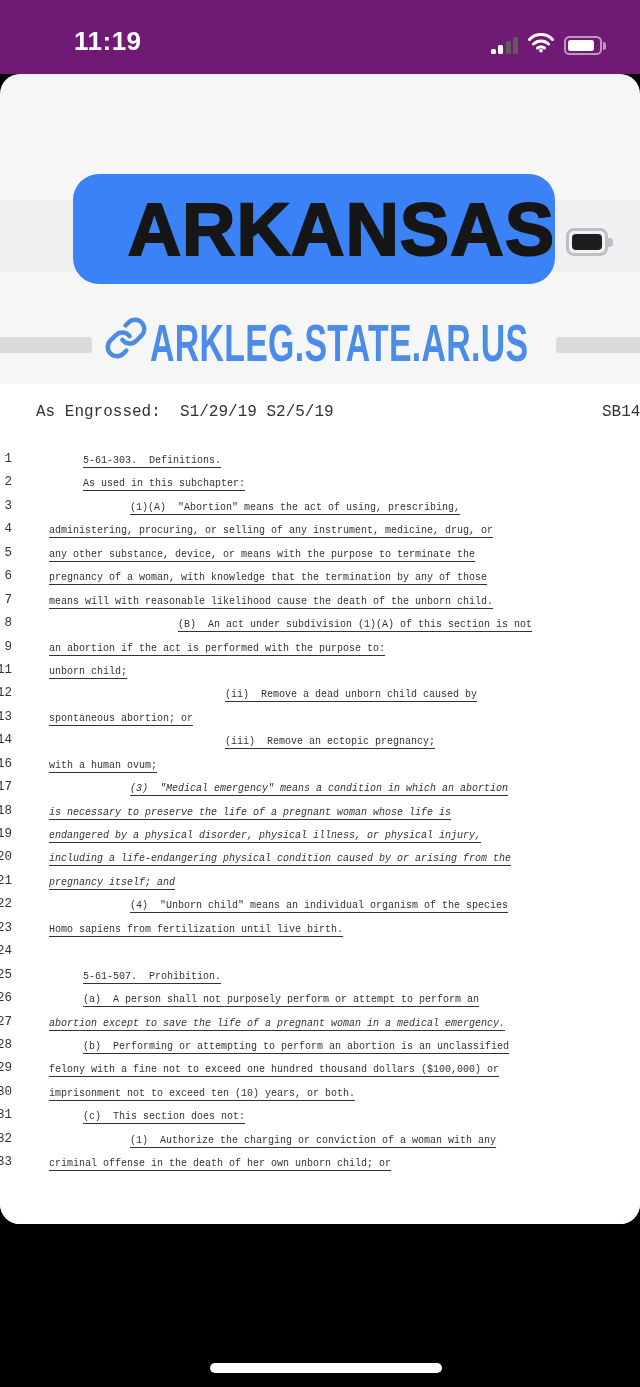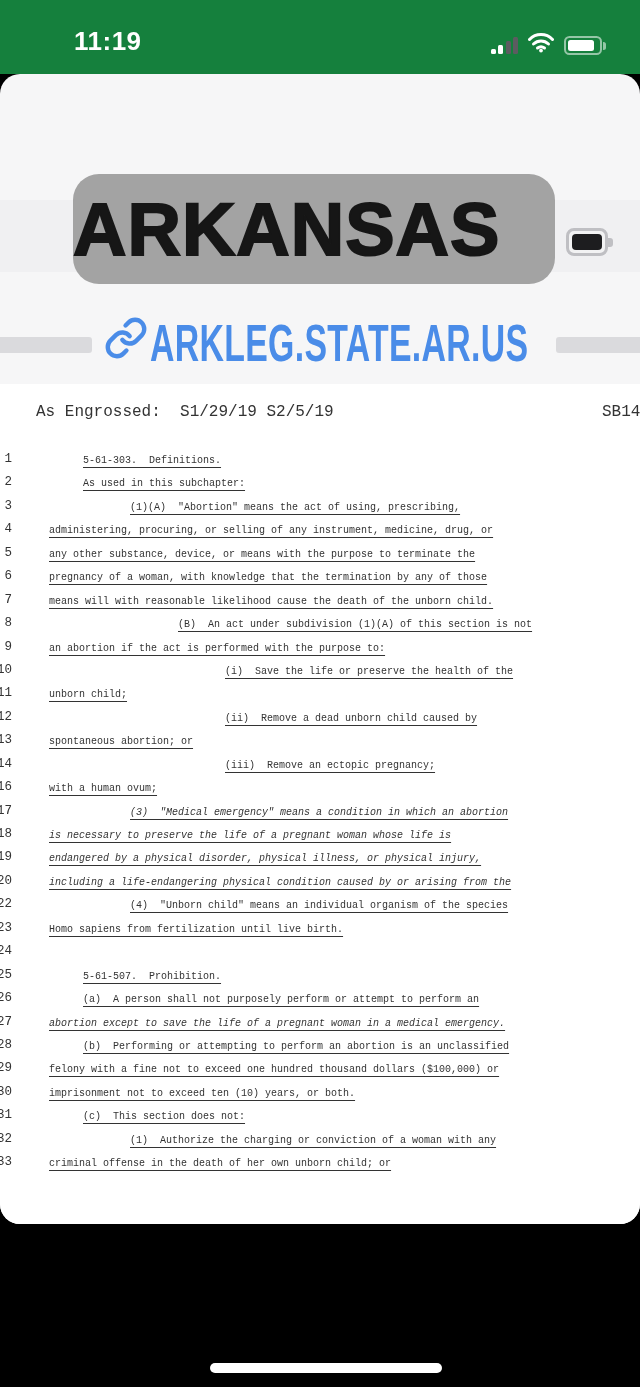--- a/index.html
+++ b/index.html
@@ -1,37 +1,37 @@
 <!DOCTYPE html>
 <html style="--link_blue: #4a8ce8; --card_bg: #f6f6f7; --band_gray: #f0f0f2; --bar_gray: #dadadd; --doc_text: #333333;"><head>
 <meta charset="utf-8">
 <style>
   * { margin:0; padding:0; box-sizing:border-box; }
   html,body { background:#000; }
   body { font-family:"Liberation Sans", sans-serif; }
   .screen { position:relative; width:640px; height:1387px; background:#000; overflow:hidden; margin:0 auto; }
 
   
-  .statusbar { position:absolute; top:0; left:0; width:640px; height:74px; background:#15803d; }
+  .statusbar { position:absolute; top:0; left:0; width:640px; height:74px; background:#701a75; }
   .sb-time { position:absolute; left:74px; top:26px; color:#fff; font-size:26px; font-weight:700; letter-spacing:0.5px; }
   .sb-icons { position:absolute; right:38px; top:33px; display:flex; align-items:center; gap:10px; }
   .sig { display:flex; align-items:flex-end; gap:2.5px; height:17px; }
   .sig i { display:block; width:5px; border-radius:1.5px; background:#5c5c60; }
   .sig i:nth-child(1){ height:5px; background:#fff; }
   .sig i:nth-child(2){ height:9px; background:#fff; }
   .sig i:nth-child(3){ height:13px; }
   .sig i:nth-child(4){ height:17px; }
   .batt { position:relative; width:38px; height:19px; border:2px solid rgba(255,255,255,.55); border-radius:5.5px; }
   .batt .fill { position:absolute; left:2px; top:2px; bottom:2px; width:26px; background:#fff; border-radius:2.5px; }
   .batt::after { content:""; position:absolute; right:-6px; top:4.5px; width:3.5px; height:8px; background:rgba(255,255,255,.55); border-radius:0 2.5px 2.5px 0; }
 
   
   .card { position:absolute; top:74px; left:0; width:640px; height:1150px; background:var(--card_bg,#f6f6f7); border-radius:20px; overflow:hidden; }
   .hero-band { position:absolute; top:126px; left:0; width:100%; height:72px; background:var(--band_gray,#f0f0f2); }
-  .sticker { position:absolute; left:73px; top:100px; width:482px; height:110px; background:#a3a3a3; border-radius:26px; display:flex; align-items:center; justify-content:flex-start; }
+  .sticker { position:absolute; left:73px; top:100px; width:482px; height:110px; background:#3b82f6; border-radius:26px; display:flex; align-items:center; justify-content:flex-end; }
   .sticker .title { font-size:74px; font-weight:900; color:#161616; letter-spacing:1px; -webkit-text-stroke:2px #161616; white-space:nowrap; }
   .battery-chip { position:absolute; left:566px; top:154px; width:42px; height:28px; border:3px solid #bfbfc3; background:#f2f2f3; border-radius:8px; }
   .battery-chip .dark { position:absolute; left:3px; top:3px; right:3px; bottom:3px; background:#1d1d1f; border-radius:4px; }
   .battery-chip::after { content:""; position:absolute; right:-8px; top:7px; width:5px; height:9px; background:#bfbfc3; border-radius:0 3px 3px 0; }
 
   .bar-left  { position:absolute; left:0;   top:263px; width:92px; height:16px; background:var(--bar_gray,#dadadd); border-radius:0 3px 3px 0; }
   .bar-right { position:absolute; left:556px; top:263px; width:84px; height:16px; background:var(--bar_gray,#dadadd); border-radius:3px 0 0 3px; }
   .linkrow { position:absolute; left:0; top:238px; width:640px; height:62px; }
   .link-icon { position:absolute; left:104px; top:4px; }
   .link-text { position:absolute; left:150px; top:0; font-size:52px; font-weight:700; color:var(--link_blue,#4a8ce8); transform:scaleX(0.65); transform-origin:left center; letter-spacing:0.5px; line-height:62px; white-space:nowrap; }
@@ -111,30 +111,30 @@
       <div class="lines">
           <div class="line"><span class="num">1</span><span class="txt lvl1 u">5-61-303.  Definitions.</span></div>
           <div class="line"><span class="num">2</span><span class="txt lvl1 u">As used in this subchapter:</span></div>
           <div class="line"><span class="num">3</span><span class="txt lvl2 u">(1)(A)  "Abortion" means the act of using, prescribing,</span></div>
           <div class="line"><span class="num">4</span><span class="txt lvl0 u">administering, procuring, or selling of any instrument, medicine, drug, or</span></div>
           <div class="line"><span class="num">5</span><span class="txt lvl0 u">any other substance, device, or means with the purpose to terminate the</span></div>
           <div class="line"><span class="num">6</span><span class="txt lvl0 u">pregnancy of a woman, with knowledge that the termination by any of those</span></div>
           <div class="line"><span class="num">7</span><span class="txt lvl0 u">means will with reasonable likelihood cause the death of the unborn child.</span></div>
           <div class="line"><span class="num">8</span><span class="txt lvl3 u">(B)  An act under subdivision (1)(A) of this section is not</span></div>
           <div class="line"><span class="num">9</span><span class="txt lvl0 u">an abortion if the act is performed with the purpose to:</span></div>
-          <div class="line"><span class="num">10</span><span class="txt lvl4 u">(i)  Save the life or preserve the health of the</span></div>
           <div class="line"><span class="num">11</span><span class="txt lvl0 u">unborn child;</span></div>
           <div class="line"><span class="num">12</span><span class="txt lvl4 u">(ii)  Remove a dead unborn child caused by</span></div>
           <div class="line"><span class="num">13</span><span class="txt lvl0 u">spontaneous abortion; or</span></div>
           <div class="line"><span class="num">14</span><span class="txt lvl4 u">(iii)  Remove an ectopic pregnancy;</span></div>
           <div class="line"><span class="num">16</span><span class="txt lvl0 u">with a human ovum;</span></div>
           <div class="line"><span class="num">17</span><span class="txt lvl2 it u">(3)  "Medical emergency" means a condition in which an abortion</span></div>
           <div class="line"><span class="num">18</span><span class="txt lvl0 it u">is necessary to preserve the life of a pregnant woman whose life is</span></div>
           <div class="line"><span class="num">19</span><span class="txt lvl0 it u">endangered by a physical disorder, physical illness, or physical injury,</span></div>
           <div class="line"><span class="num">20</span><span class="txt lvl0 it u">including a life-endangering physical condition caused by or arising from the</span></div>
+          <div class="line"><span class="num">21</span><span class="txt lvl0 it u">pregnancy itself; and</span></div>
           <div class="line"><span class="num">22</span><span class="txt lvl2 u">(4)  "Unborn child" means an individual organism of the species</span></div>
           <div class="line"><span class="num">23</span><span class="txt lvl0 u">Homo sapiens from fertilization until live birth.</span></div>
           <div class="line"><span class="num">24</span><span class="txt lvl0"></span></div>
           <div class="line"><span class="num">25</span><span class="txt lvl1 u">5-61-507.  Prohibition.</span></div>
           <div class="line"><span class="num">26</span><span class="txt lvl1 u">(a)  A person shall not purposely perform or attempt to perform an</span></div>
           <div class="line"><span class="num">27</span><span class="txt lvl0 it u">abortion except to save the life of a pregnant woman in a medical emergency.</span></div>
           <div class="line"><span class="num">28</span><span class="txt lvl1 u">(b)  Performing or attempting to perform an abortion is an unclassified</span></div>
           <div class="line"><span class="num">29</span><span class="txt lvl0 u">felony with a fine not to exceed one hundred thousand dollars ($100,000) or</span></div>
           <div class="line"><span class="num">30</span><span class="txt lvl0 u">imprisonment not to exceed ten (10) years, or both.</span></div>
           <div class="line"><span class="num">31</span><span class="txt lvl1 u">(c)  This section does not:</span></div>

